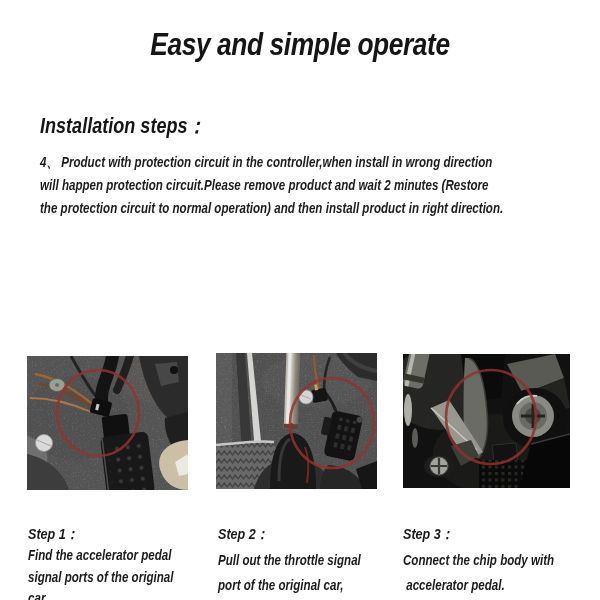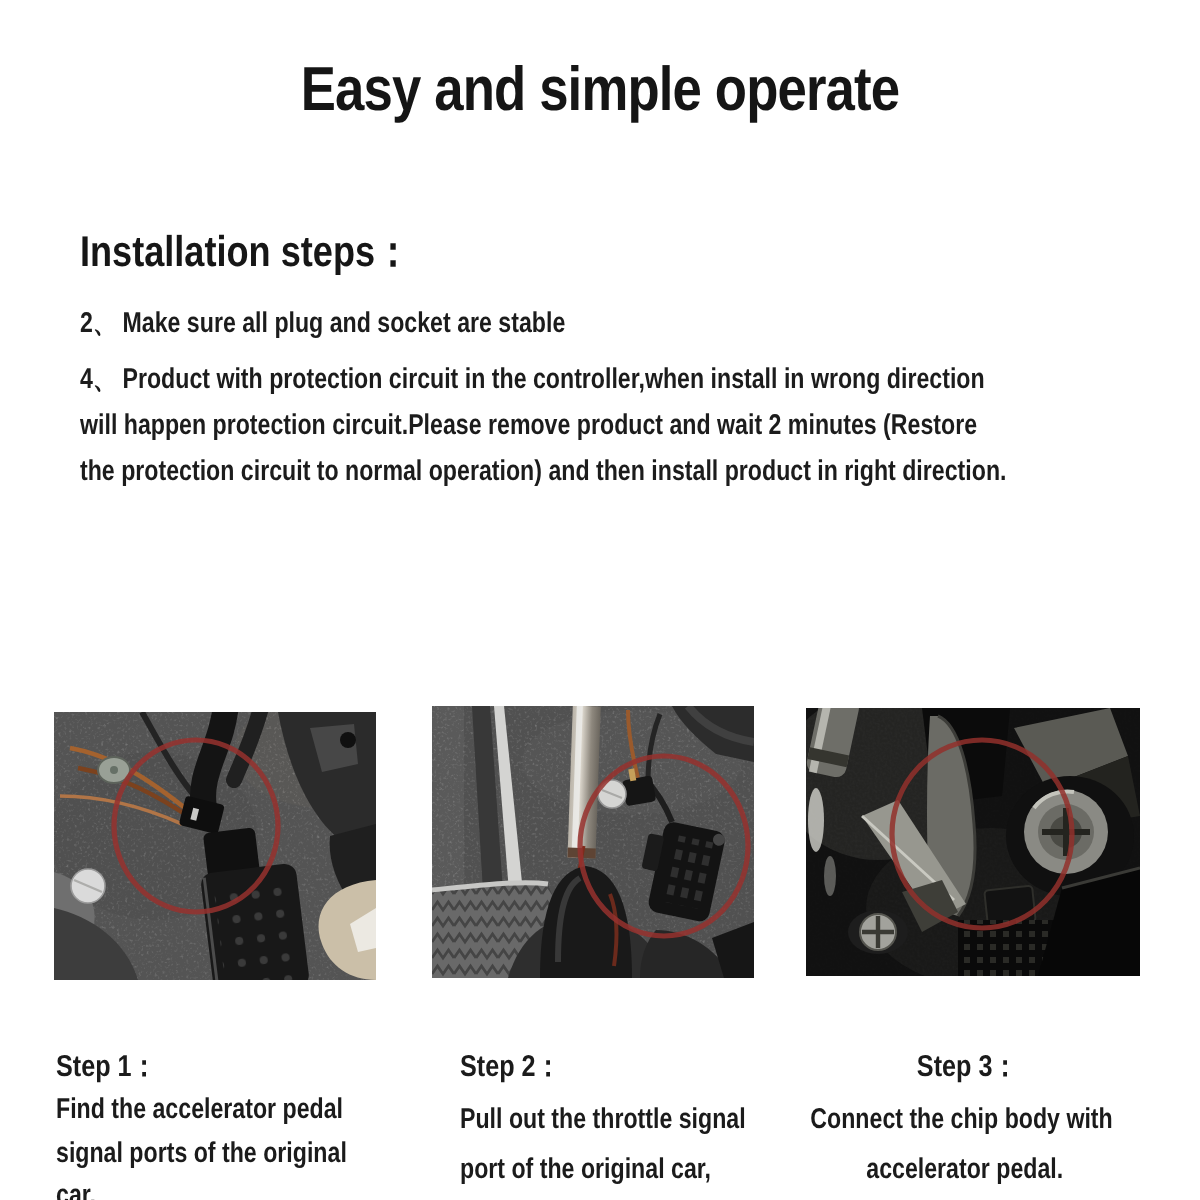--- a/index.html
+++ b/index.html
@@ -1,18 +1,18 @@
 <!DOCTYPE html>
 <html><head>
 <meta charset="utf-8">
 <style>
   * { margin:0; padding:0; box-sizing:border-box; }
   html,body { width:600px; height:600px; background:#ffffff; }
   body { font-family:"Liberation Sans", sans-serif; color:#1b1b1b; }
-  .page { position:relative; width:600px; height:600px; background:#fff; overflow:hidden; }
+  .page { position:relative; width:600px; height:600px; background:#fff; overflow:hidden;font-style:italic; }
 
   .title {
     position:absolute; top:27px; left:0; width:600px; text-align:center;
     font-size:31px; font-weight:700; color:#151515;
     transform:scaleX(.85); letter-spacing:-.5px;
   }
   .steps-heading {
     position:absolute; top:111px; left:40px;
     font-size:21.5px; font-weight:700; color:#161616; white-space:nowrap;
     transform:scaleX(.84); transform-origin:0 50%;
@@ -27,22 +27,22 @@
   .photo-row { position:absolute; top:353px; left:0; width:600px; height:138px; }
   .photo { position:absolute; top:0; }
   .photo svg { display:block; }
   .photo1 { left:27px; top:3px; }
   .photo2 { left:216px; top:0; }
   .photo3 { left:403px; top:1px; }
 
   .captions { position:absolute; top:523px; left:0; width:600px; height:95px; }
   .caption { position:absolute; top:0; }
   .caption1 { left:28px;  width:182px; }
-  .caption2 { left:218px; width:182px;margin-left:12px; }
-  .caption3 { left:403px; width:192px;text-align:center; }
+  .caption2 { left:218px; width:182px; }
+  .caption3 { left:403px; width:192px; }
   .cap-label {
     font-size:15px; font-weight:700; line-height:22px; white-space:nowrap;
     transform:scaleX(.84); transform-origin:0 50%;
   }
   .cap-line {
     font-size:14.3px; font-weight:700; line-height:21.5px; white-space:nowrap;
     transform:scaleX(.81); transform-origin:0 50%;
   }
   .caption2 .cap-label, .caption3 .cap-label { margin-bottom:3px; }
   .caption2 .cap-line, .caption3 .cap-line { line-height:25px; }
@@ -51,23 +51,20 @@
 </head>
 <body>
 
 <div class="page">
 
   <div class="title">Easy and simple operate</div>
 
   <div class="steps-heading">Installation steps：</div>
 
   <div class="steps-list">
-    <div class="step-item">
-      <div class="step-line">2、 Make sure all plug and socket are stable</div>
-    </div>
     <div class="step-item">
       <div class="step-line">4、 Product with protection circuit in the controller,when install in wrong direction</div>
       <div class="step-line">will happen protection circuit.Please remove product and wait 2 minutes (Restore</div>
       <div class="step-line">the protection circuit to normal operation) and then install product in right direction.</div>
     </div>
   </div>
 
   <div class="photo-row">
 
     <figure class="photo photo1">

